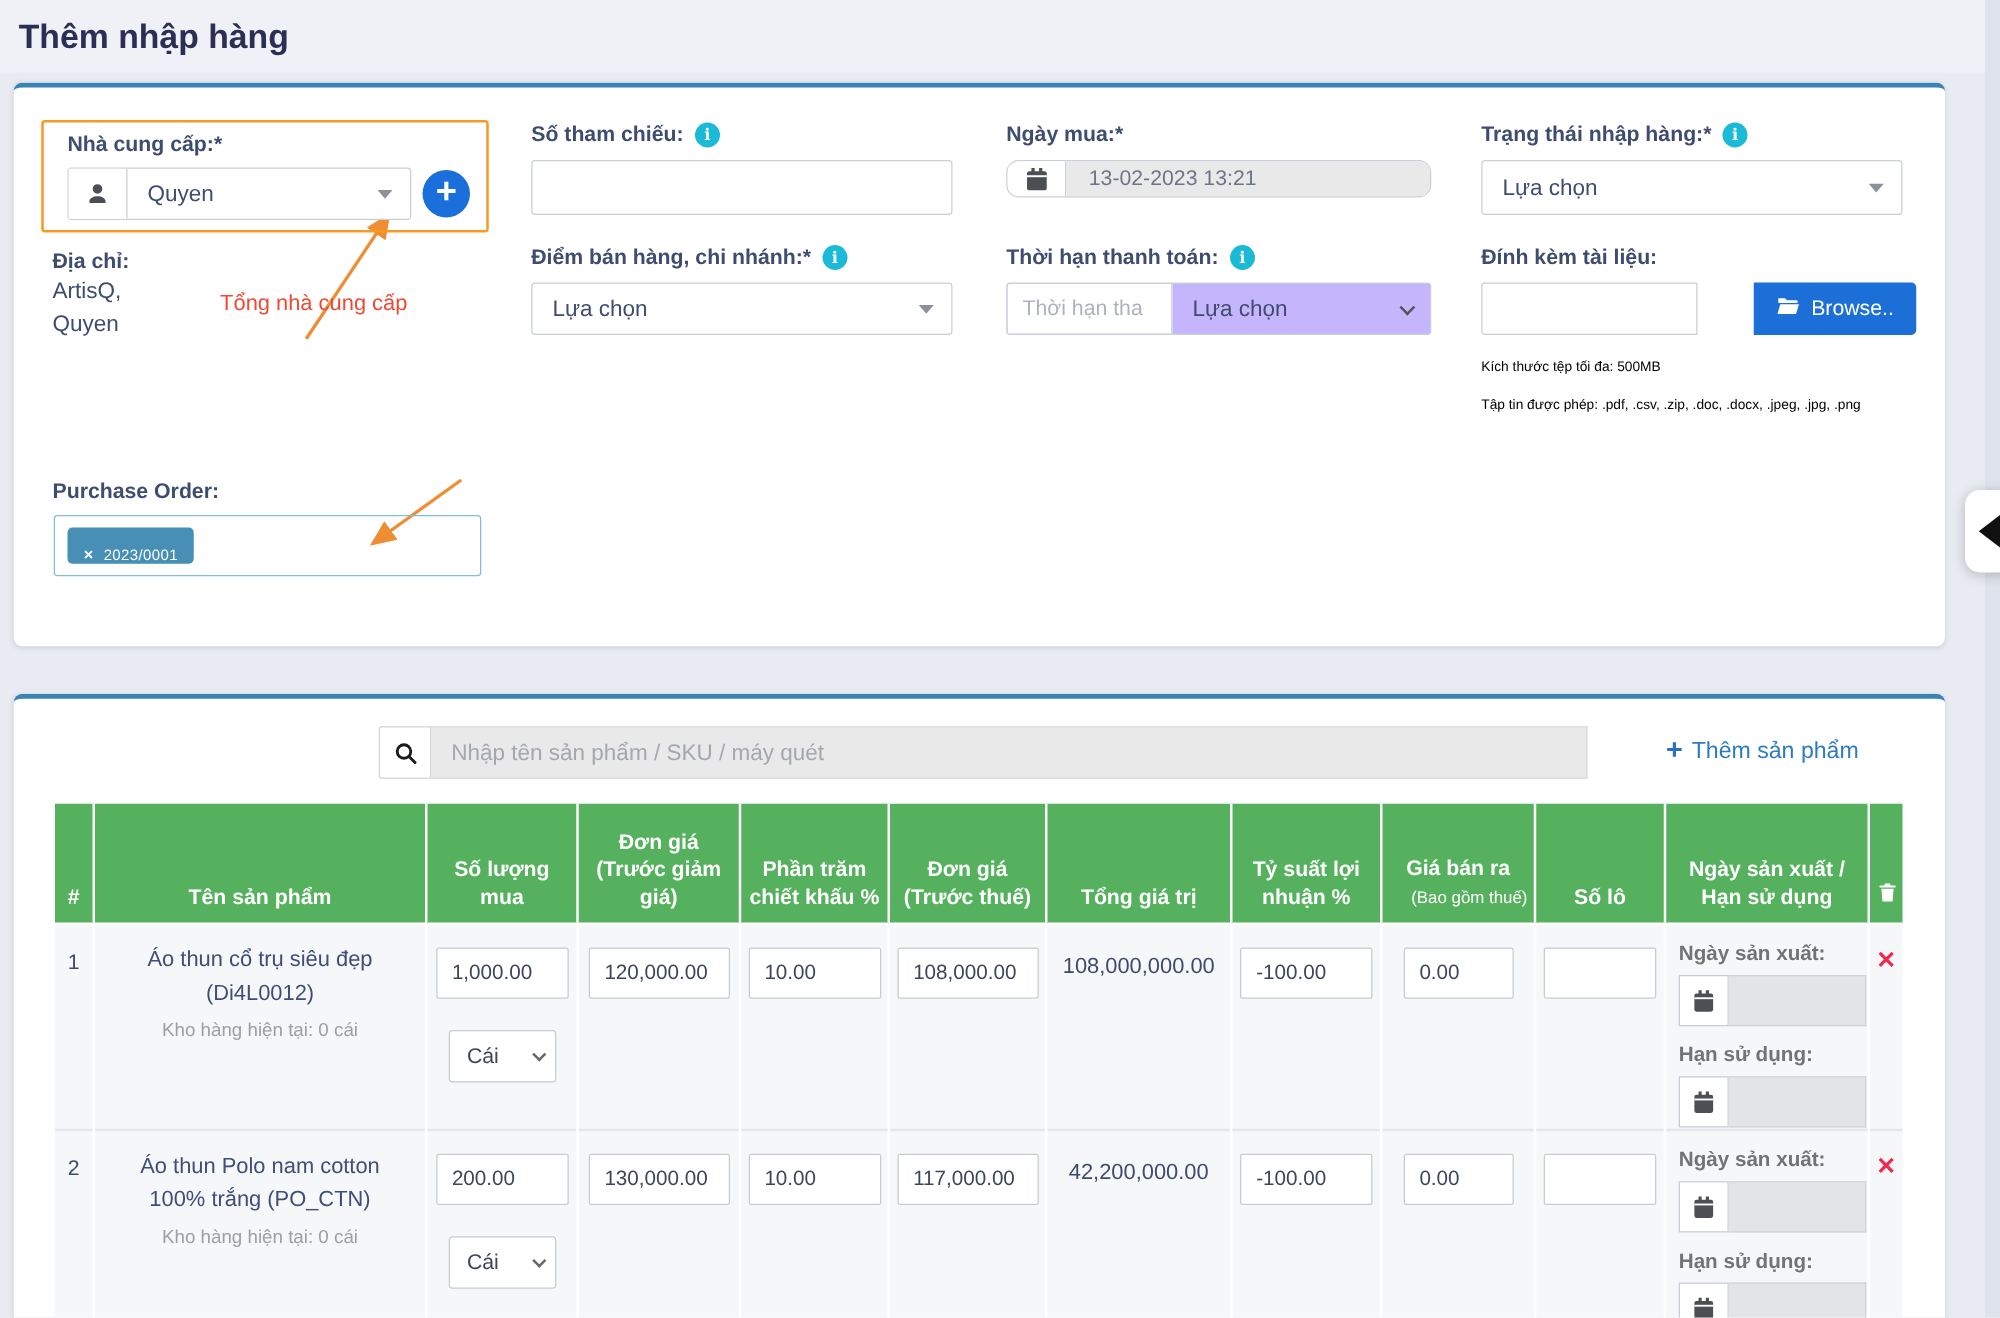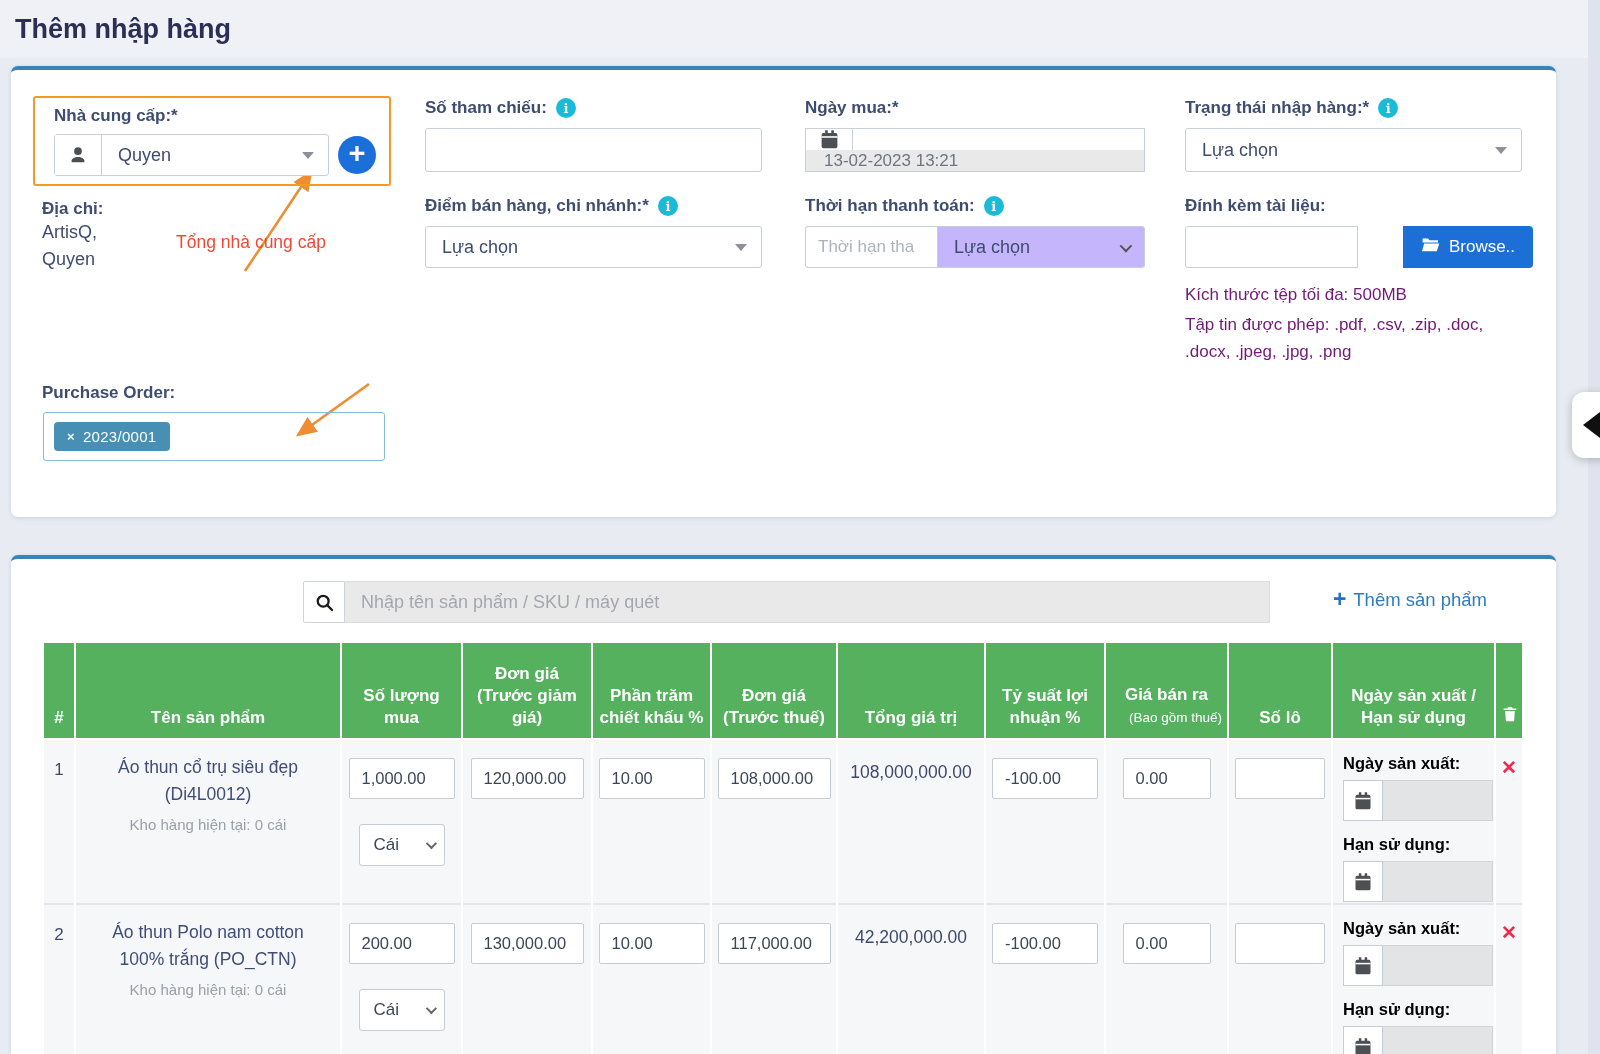--- a/index.html
+++ b/index.html
@@ -53,22 +53,22 @@
   .f-ref    { left:414px; top:28px;  width:337px; }
   .f-date   { left:794px; top:28px;  width:340px; }
   .f-status { left:1174px; top:28px; width:337px; }
   .f-pos    { left:414px; top:126px; width:337px; }
   .f-term   { left:794px; top:126px; width:340px; }
   .f-attach { left:1174px; top:126px; width:348px; }
 
   .text-input { width:100%; height:44px; border:1px solid #c9cfd8; border-radius:3px; margin-top:10px;
     font-family:inherit; font-size:17px; color:#3c4658; padding:0 14px; background:#fff; }
 
-  .group { display:flex; margin-top:10px; border:1px solid #c9cfd8; border-radius:0; height:44px;
-    overflow:hidden; background:#fff;flex-direction:column; }
+  .group { display:flex; margin-top:10px; border:1px solid #c9cfd8; border-radius:10px; height:30px;
+    overflow:hidden; background:#fff; }
   .date-value { flex:1; background:#e9e9e9; color:#6d7585; font-size:17px; display:flex;
     align-items:center; padding-left:18px; }
 
   .fake-select { display:flex; align-items:center; margin-top:10px; border:1px solid #c9cfd8;
     border-radius:3px; height:44px; background:#fff; cursor:pointer; }
   .fake-select .sel-text { font-size:18px; }
   .h42 { height:42px; }
 
   .term-group { display:flex; margin-top:10px; height:42px; border:1px solid #c9cfd8; border-radius:3px;
     background:#c4b5fd; overflow:hidden; }
@@ -77,28 +77,28 @@
   .term-input::placeholder { color:#aeb3bb; }
   .term-select { flex:1; display:flex; align-items:center; cursor:pointer; }
   .chev { width:9px; height:9px; border-right:2px solid #555; border-bottom:2px solid #555;
     transform:rotate(45deg) translateY(-2px); margin-right:15px; flex:none; }
 
   .attach-group { display:flex; margin-top:10px; height:42px;gap:45px; }
   .file-box { flex:1; border:1px solid #c9cfd8; border-radius:3px 0 0 3px; background:#fff; }
   .browse-btn { width:130px; background:#1c6fd6; color:#fff; border:none; border-radius:0 4px 4px 0;
     font-family:inherit; font-size:17px; display:flex; align-items:center; justify-content:center;
     gap:9px; cursor:pointer; }
-  .hint { color:#701a75; font-size:17px; line-height:27px; margin-top:3px; }
+  .hint { color:#000000; font-size:11px; line-height:27px; margin-top:3px; }
   .hint.first { margin-top:13px; }
 
   .po-label { position:absolute; left:31px; top:313px; }
   .po-box { position:absolute; left:32px; top:342px; width:342px; height:49px;
     border:1px solid #84bcdc; border-radius:3px; padding:9px 10px; display:flex; align-items:flex-start; }
-  .po-tag { display:inline-flex; align-items:center; background:#478fb5; color:#fff; border-radius:4px;
-    height:29px; padding:0 13px; font-size:15px; letter-spacing:.3px; cursor:default; }
+  .po-tag { display:inline-flex; align-items:flex-end; background:#478fb5; color:#fff; border-radius:4px;
+    height:29px; padding:0 13px; font-size:12px; letter-spacing:.3px; cursor:default; }
   .tag-x { margin-right:8px; font-size:13px; opacity:.95; cursor:pointer; }
   .tag-x::before { content:"×"; font-weight:700; }
 
   .anno-arrows { position:absolute; left:0; top:0; width:1545px; height:451px; pointer-events:none; }
 
   
   .btn-import { position:absolute; left:49px; top:22px; width:181px; height:41px; background:#1a6fe0;
     color:#fff; border:none; border-radius:3px; font-family:inherit; font-size:17.5px; cursor:pointer; }
   .search-wrap { position:absolute; left:292px; top:22px; width:967px; height:42px; display:flex; }
   .search-icon-cell { width:42px; background:#fff; border:1px solid #cfd3da; border-radius:2px 0 0 2px;
@@ -134,21 +134,21 @@
   .w106 { width:106px; } .w113 { width:113px; } .w88 { width:88px; } .w90 { width:90px; }
 
   .unit-select { width:86px; height:42px; border:1px solid #c6ccd4; border-radius:3px; background:#fff;
     margin:25px auto 0; display:flex; align-items:center; justify-content:space-between;
     padding:0 10px 0 14px; font-size:17px; color:#3c4658; cursor:pointer; }
   .unit-select .chev { margin-right:0; width:8px; height:8px; border-color:#666; }
 
   .total-text { font-size:17.5px; color:#3e4a6c; margin-top:12px; }
 
   .c-dates { text-align:left !important; padding-left:10px !important; }
-  .d-label { font-size:16.5px; font-weight:700; color:#000000; margin:4px 0 7px; }
+  .d-label { font-size:16.5px; font-weight:700; color:#737373; margin:4px 0 7px; }
   .d-label.second { margin-top:14px; }
   .date-group { display:flex; height:41px; width:150px; }
   .cal-cell { width:40px; background:#fff; border:1px solid #c6ccd4; display:flex; align-items:center;
     justify-content:center; flex:none; cursor:pointer; }
   .date-box { flex:1; background:#e3e4e6; border:1px solid #cfd4da; border-left:none; }
 
   .xdel { color:#ee2b4e; font-weight:900; font-size:19px; margin-top:6px; display:inline-block; cursor:pointer; }
   .xdel::before { content:"✕"; }
 
   .right-strip { position:absolute; right:0; top:0; width:12px; height:1054px; background:#dfe3ed; }

